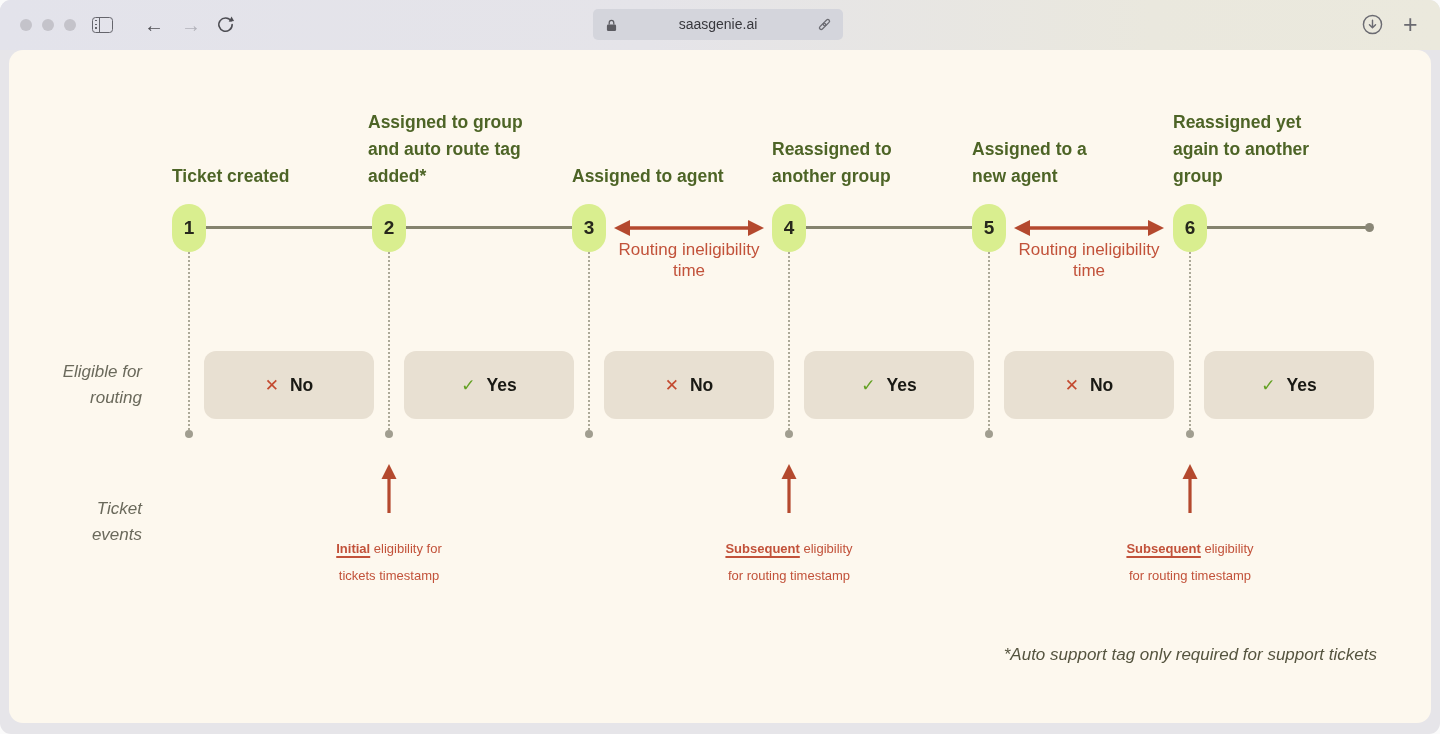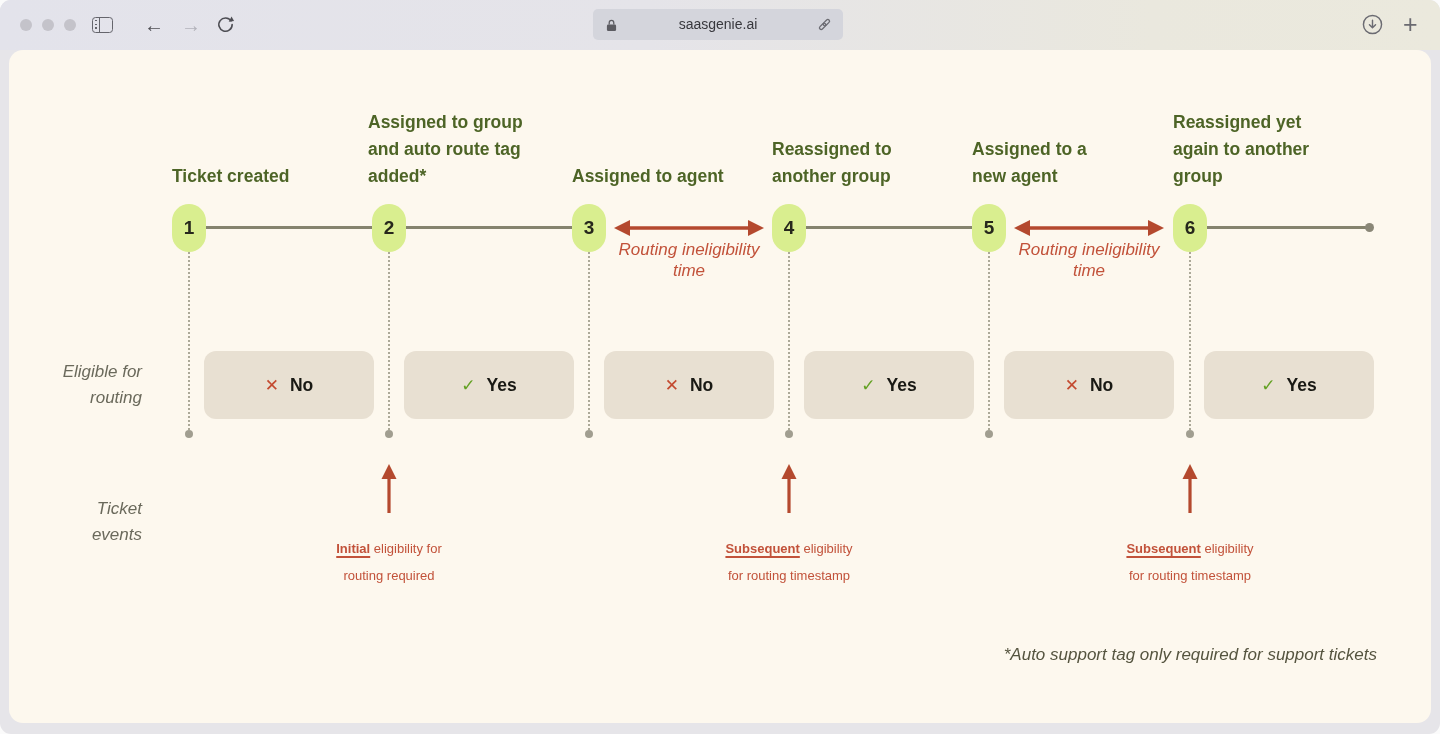--- a/index.html
+++ b/index.html
@@ -43,21 +43,21 @@
   .el6 { left:1173px; width:146px; }
 
   
   .tseg { position:absolute; top:226px; height:3px; background:#85836e; }
   .tend-dot { position:absolute; left:1365px; top:223px; width:9px; height:9px; border-radius:50%; background:#8a8777; }
   .pill { position:absolute; top:204px; width:34px; height:48px; border-radius:17px; background:#d9ee8f;
           display:flex; align-items:center; justify-content:center; font-size:19px; font-weight:700; color:#26271c; }
   .p1{left:172px}.p2{left:372px}.p3{left:572px}.p4{left:772px}.p5{left:972px}.p6{left:1173px}
 
   .dbl-arrow { position:absolute; top:217px; }
-  .inelig { position:absolute; top:239px; width:160px; text-align:center; font-size:17px; font-weight:500; line-height:21px; color:#c2523a;font-style:italic; }
+  .inelig { position:absolute; top:239px; width:160px; text-align:center; font-size:17px; font-weight:500; line-height:21px; color:#c2523a; }
 
   
   .drop { position:absolute; top:252px; height:178px; width:0; border-left:2px dotted #aca998; }
   .drop-dot { position:absolute; top:430px; width:8px; height:8px; border-radius:50%; background:#a19e90; }
 
   
   .ebox { position:absolute; top:351px; width:170px; height:68px; border-radius:12px; background:#e8e0d2;
           display:flex; align-items:center; justify-content:center; gap:11px; }
   .ebox .mark { font-size:17px; font-weight:700; }
   .ebox .mark.no { color:#c44a30; }
@@ -207,21 +207,21 @@
         <polygon points="10,1 2.5,16 17.5,16" fill="#b4492e"></polygon>
       </svg>
       <svg class="up-arrow" style="left:1180px" viewBox="0 0 20 52" width="20" height="52">
         <line x1="10" y1="50" x2="10" y2="13" stroke="#b4492e" stroke-width="3.2"></line>
         <polygon points="10,1 2.5,16 17.5,16" fill="#b4492e"></polygon>
       </svg>
 
       <div class="annot a1">
         <span class="emph">Initial</span><span> eligibility for</span>
         <br>
-        <span>routing required</span>
+        <span>tickets timestamp</span>
       </div>
       <div class="annot a2">
         <span class="emph">Subsequent</span><span> eligibility</span>
         <br>
         <span>for routing timestamp</span>
       </div>
       <div class="annot a3">
         <span class="emph">Subsequent</span><span> eligibility</span>
         <br>
         <span>for routing timestamp</span>

